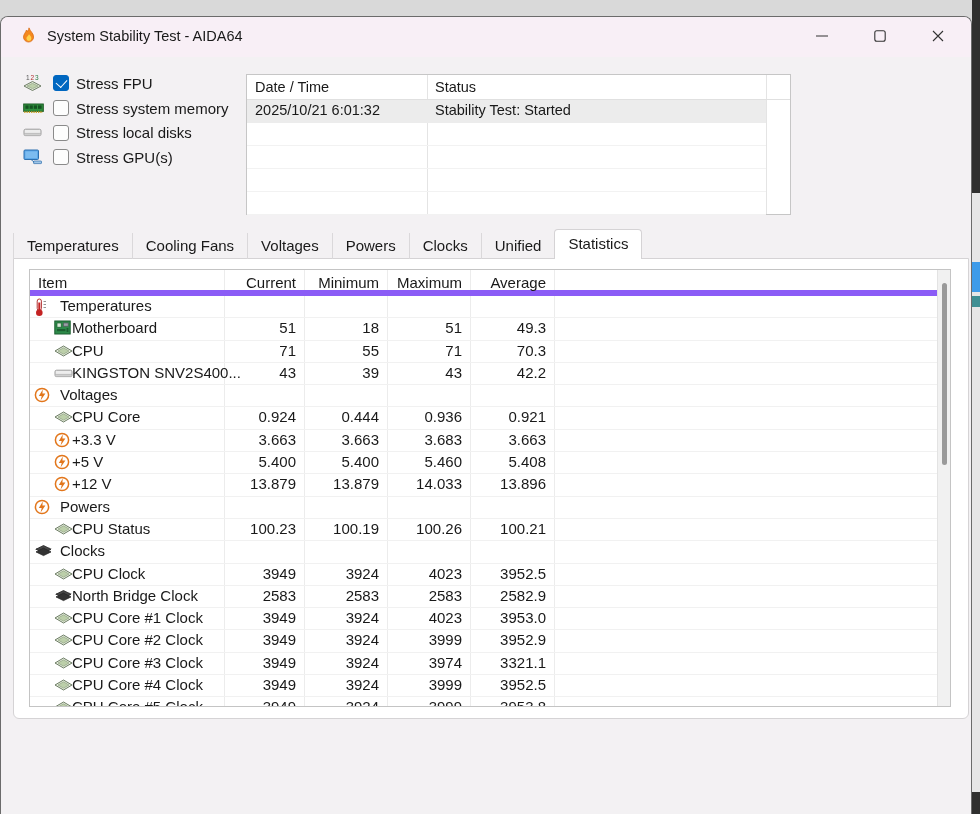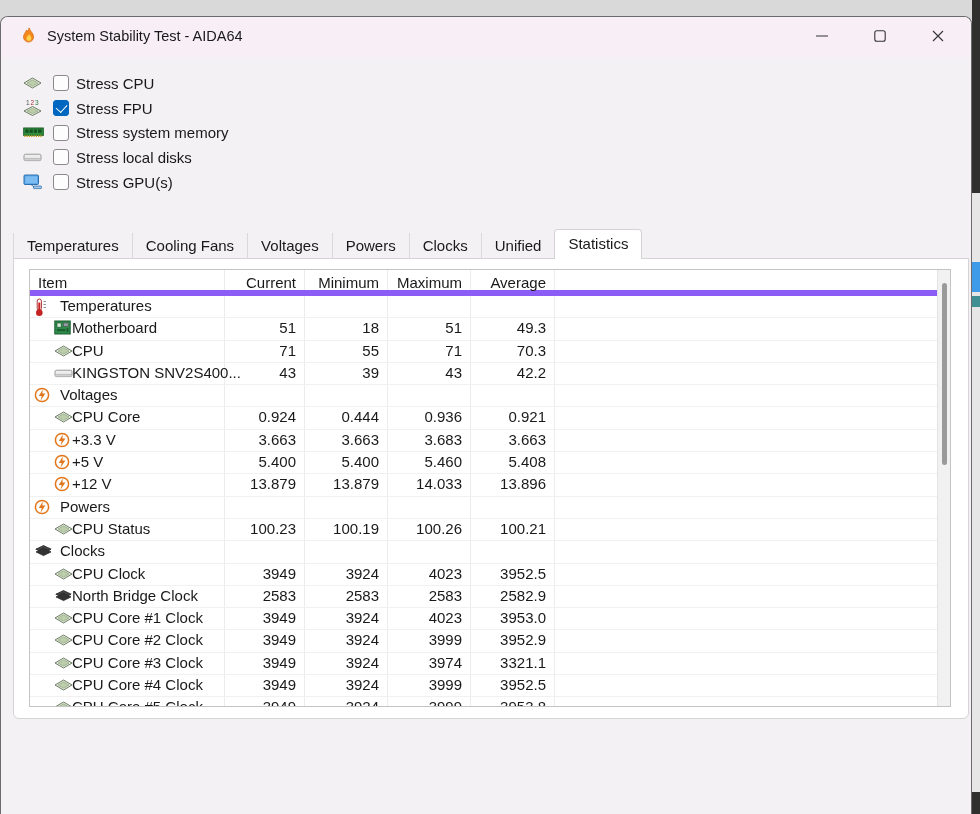--- a/index.html
+++ b/index.html
@@ -120,30 +120,20 @@
       <div class="win-btn" id="btn-close-win">
         <span><svg width="12" height="12">
               <path d="M1 1 L11 11 M11 1 L1 11" stroke="#333" stroke-width="1.1"></path>
             </svg></span>
       </div>
     </div>
 
     <div id="stress-panel">
         <div class="stress-row">
           <span class="opt-icon">
-            <svg width="19" height="12" viewBox="0 0 19 12">
-              <polygon points="9.5,1 18,6 9.5,11 1,6" fill="#e7eede" stroke="#6c7c64" stroke-width="1"></polygon>
-              <polygon points="9.5,2.8 15,6 9.5,9.2 4,6" fill="#bccfaa" stroke="#87987b" stroke-width="0.6"></polygon>
-            </svg>
-          </span>
-          <span class="cb"></span>
-          <span class="lbl">Stress CPU</span>
-        </div>
-        <div class="stress-row">
-          <span class="opt-icon">
             <svg width="19" height="18" viewBox="0 0 19 18">
               <text x="3" y="6" font-size="6.5" fill="#555" font-family="sans-serif">1</text>
               <text x="7.5" y="6" font-size="6.5" fill="#b03030" font-family="sans-serif">2</text>
               <text x="12" y="6" font-size="6.5" fill="#2a7a45" font-family="sans-serif">3</text>
               <polygon points="9.5,7.5 18,12 9.5,16.5 1,12" fill="#e7eede" stroke="#6c7c64" stroke-width="1"></polygon>
               <polygon points="9.5,9.3 15,12 9.5,14.7 4,12" fill="#bccfaa" stroke="#87987b" stroke-width="0.6"></polygon>
             </svg>
           </span>
           <span class="cb checked"></span>
           <span class="lbl">Stress FPU</span>
@@ -179,20 +169,38 @@
               <rect x="2.4" y="2.4" width="11.7" height="6.7" fill="#7cbcf0"></rect>
               <rect x="10.5" y="12" width="8" height="2.6" rx="0.6" fill="#9fc6e8" stroke="#2d6fae" stroke-width="0.7"></rect>
               <path d="M8 10.5 l3.2 2.6" stroke="#2d6fae" stroke-width="0.9"></path>
             </svg>
           </span>
           <span class="cb"></span>
           <span class="lbl">Stress GPU(s)</span>
         </div>
       </div>
 
+    <div id="log-panel">
+      <div class="vsep" style="left:180px"></div>
+      <div class="vsep" style="left:519px"></div>
+      <div id="log-head">
+        <span id="log-col1">Date / Time</span>
+        <span id="log-col2">Status</span>
+      </div>
+      <div id="log-body">
+          <div class="log-row hl" style="top: 25px;">
+            <span class="c1">2025/10/21 6:01:32</span>
+            <span class="c2">Stability Test: Started</span>
+          </div>
+          <div class="log-empty" style="top: 48px;"></div>
+          <div class="log-empty" style="top: 71px;"></div>
+          <div class="log-empty" style="top: 94px;"></div>
+          <div class="log-empty" style="top: 117px;"></div>
+        </div>
+    </div>
 
     <div id="tabs">
         <div class="tab">Temperatures</div>
         <div class="tab">Cooling Fans</div>
         <div class="tab">Voltages</div>
         <div class="tab">Powers</div>
         <div class="tab">Clocks</div>
         <div class="tab">Unified</div>
         <div class="tab active">Statistics</div>
       </div>

